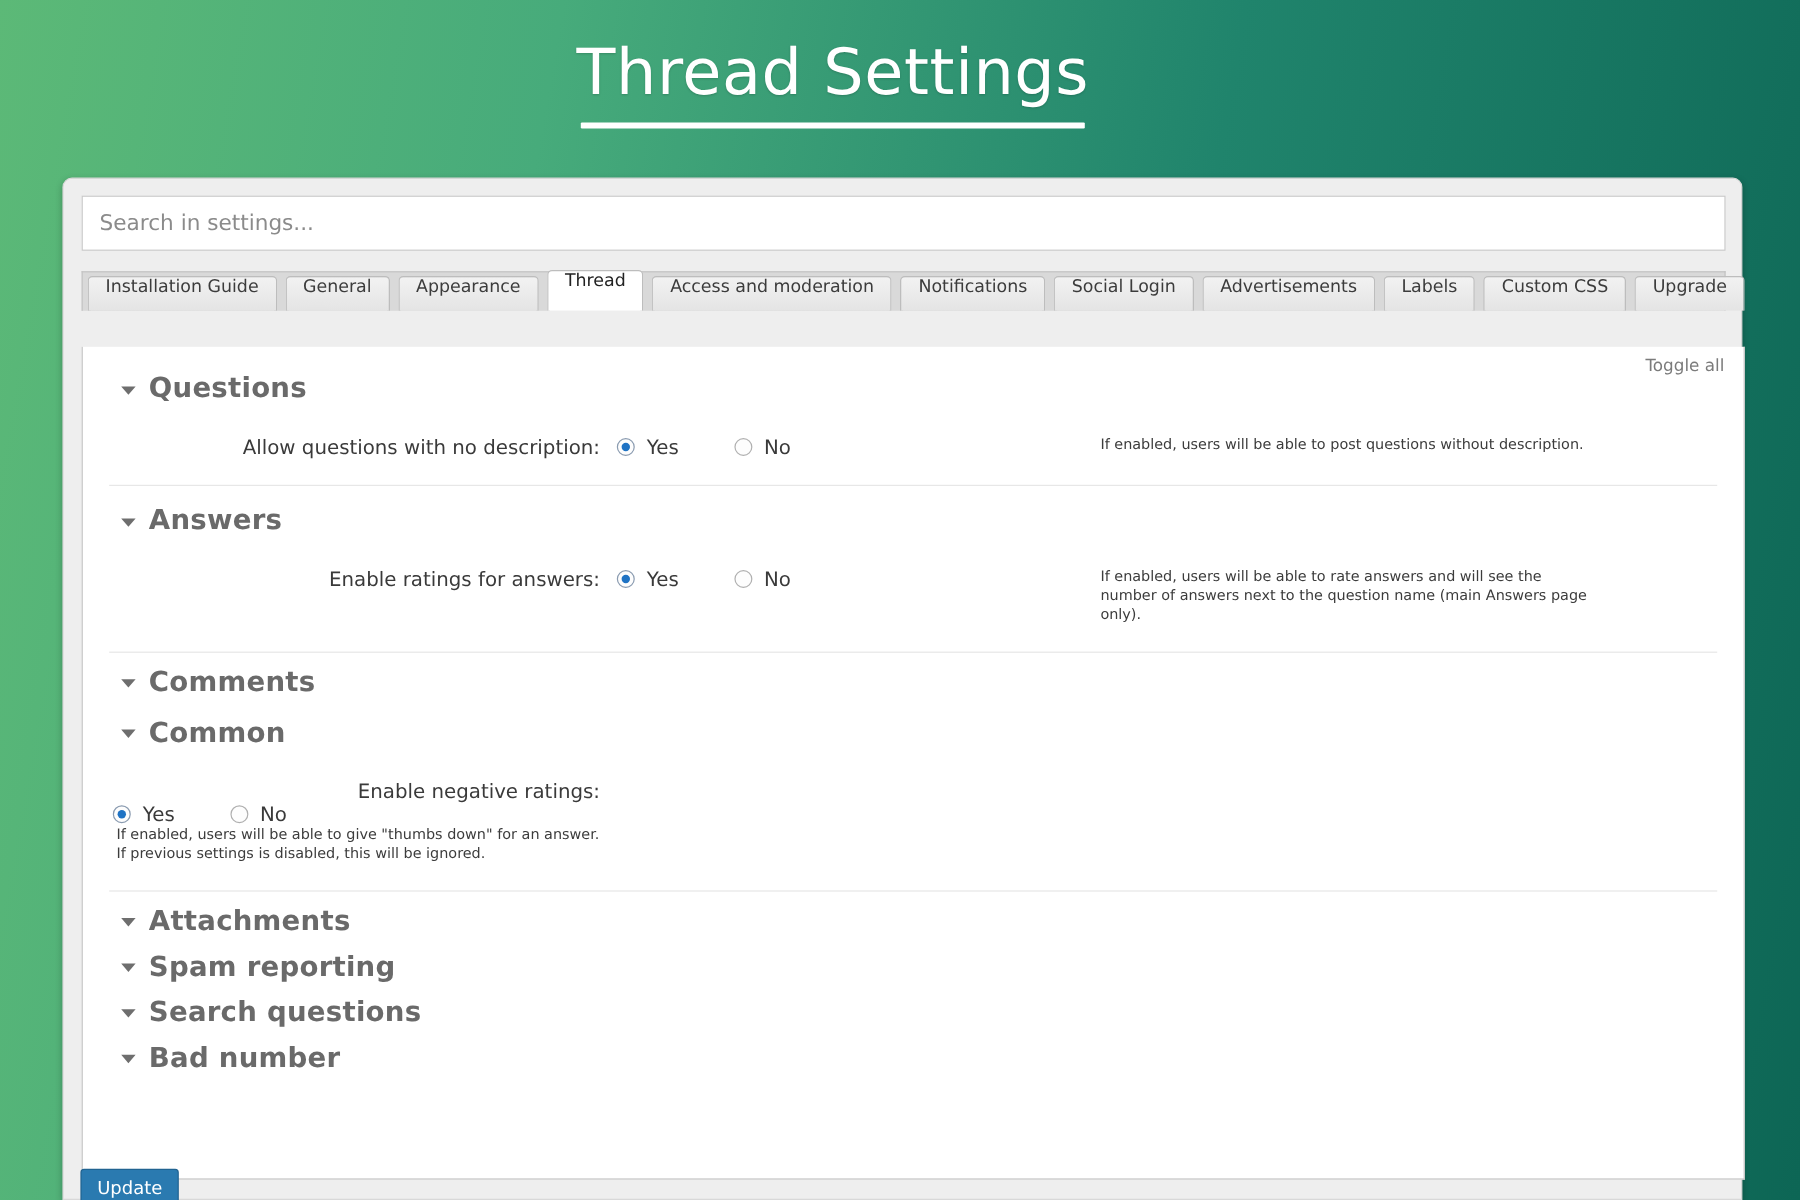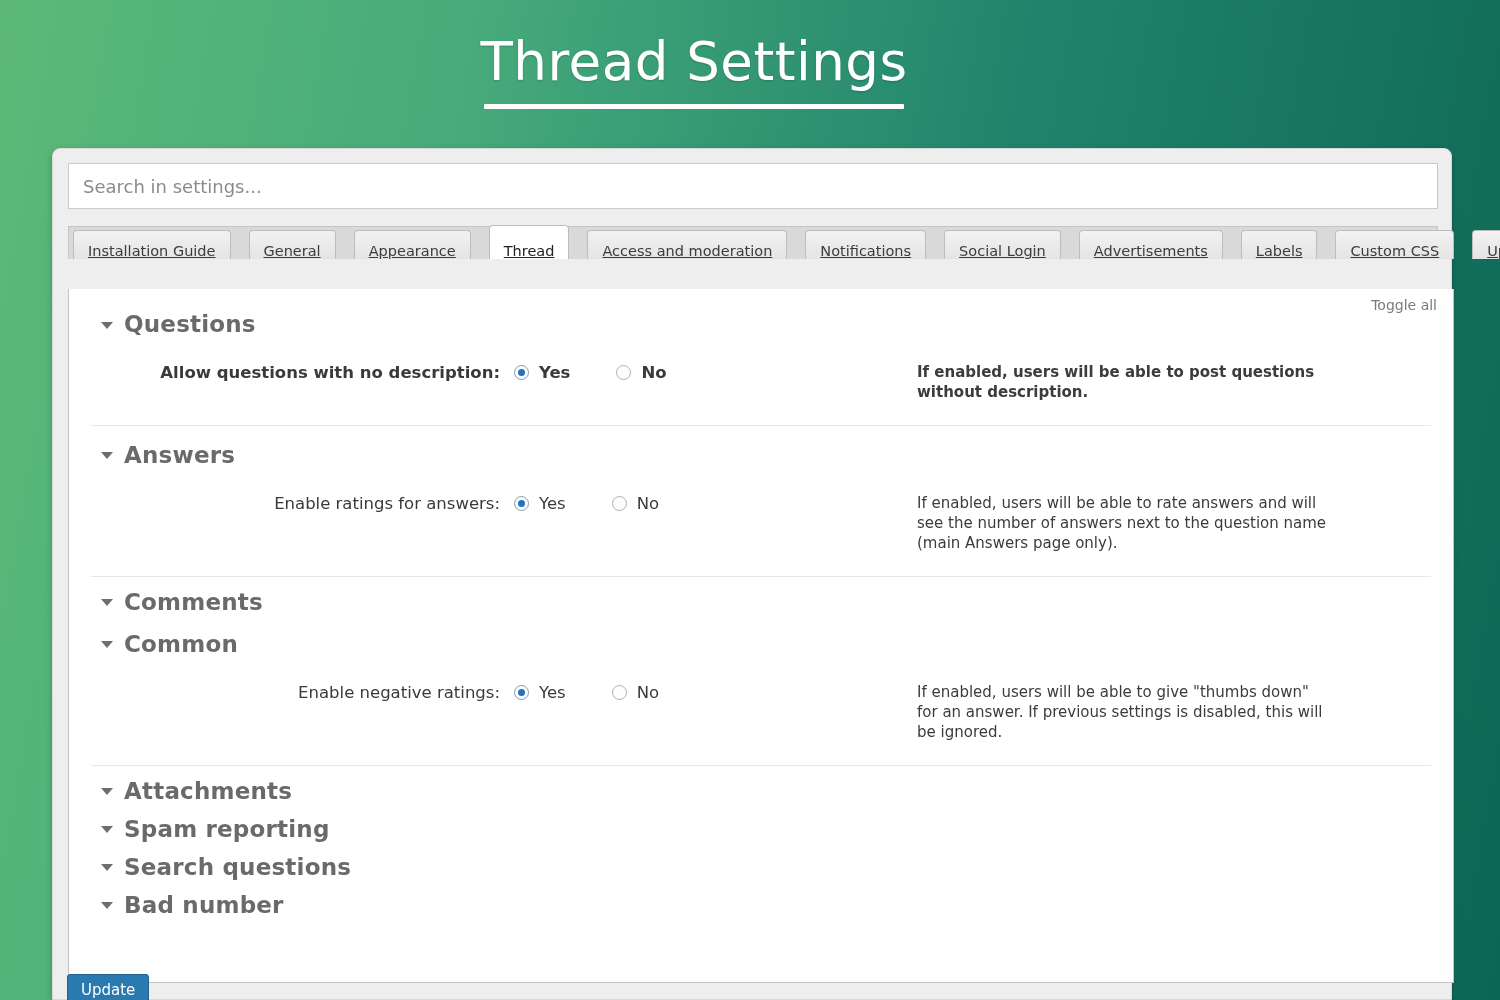--- a/index.html
+++ b/index.html
@@ -13,22 +13,21 @@
     background: linear-gradient(100deg, #5cb977 0%, #47ab7b 28%, #20846c 62%, #0d6655 100%);
   }
 
   
   .page-header {
     width: 1388px;
     height: 140px;
     display: flex;
     flex-direction: column;
     align-items: center;
-    justify-content: flex-start;
-    padding-top: 34px;
+    justify-content: center;
   }
   .page-title {
     font-family: "DejaVu Sans", sans-serif;
     font-size: 53px;
     font-weight: 400;
     color: #ffffff;
     letter-spacing: 0.5px;
     line-height: 1.05;
     text-shadow: 0 1px 2px rgba(0,0,0,0.18);
   }
@@ -77,33 +76,32 @@
     background: #d9d9d9;
     border: 1px solid #c4c4c4;
     border-bottom: none;
     display: flex;
     align-items: flex-end;
     padding-left: 4px;
     position: relative;
   }
   .tab {
     height: 29px;
-    margin-right: 18px;
+    margin-right: 7px;
     padding: 0 14px;
     display: flex;
-    align-items: flex-end;
+    align-items: flex-start;
     font-size: 14.5px;
     color: #3c3c3c;
     background: linear-gradient(#f2f2f2, #e4e4e4);
     border: 1px solid #bdbdbd;
     border-bottom: none;
     border-radius: 4px 4px 0 0;
     white-space: nowrap;
     cursor: pointer;
-    text-decoration: underline;
   }
   .tab.active {
     background: #ffffff;
     height: 34px;
     color: #222;
     border-color: #bdbdbd;
     position: relative;
     z-index: 3;
   }
 
@@ -194,21 +192,21 @@
     width: 7px; height: 7px;
     border-radius: 50%;
     background: #1f73c4;
   }
   .radio-label {
     font-size: 16.5px;
     color: #3a3a3a;
   }
   .setting-desc {
     flex: 1;
-    font-size: 15px;
+    font-size: 12px;
     line-height: 1.33;
     color: #3c3c3c;
     padding-left: 6px;
     max-width: 420px;
   }
 
   
   .update-button {
     position: absolute;
     left: 67px;
@@ -272,21 +270,21 @@
     </div>
 
   <div class="content-card">
     <div class="toggle-all">Toggle all</div>
     <div id="sections-root">
         <div style="padding-top: 22px; margin-top: 30px;">
           <div class="section-head">
             <span class="caret"></span>
             <span class="section-title">Questions</span>
           </div>
-          <div class="setting-row" style="padding-top: 26px; padding-bottom: 22px; font-weight: bold;">
+          <div class="setting-row" style="padding-top: 26px; padding-bottom: 22px;">
             <div class="setting-label">Allow questions with no description:</div>
             <div class="radio-group">
               <label class="radio-opt">
                 <span class="radio checked"></span>
                 <span class="radio-label">Yes</span>
               </label>
               <label class="radio-opt">
                 <span class="radio"></span>
                 <span class="radio-label">No</span>
               </label>
@@ -318,21 +316,21 @@
           <div class="section-head">
             <span class="caret"></span>
             <span class="section-title">Comments</span>
           </div>
         </div>
         <div style="padding-top: 16px;">
           <div class="section-head">
             <span class="caret"></span>
             <span class="section-title">Common</span>
           </div>
-          <div class="setting-row" style="padding-top: 26px; padding-bottom: 22px;">
+          <div class="setting-row" style="padding-top: 26px; padding-bottom: 22px; flex-direction: column;">
             <div class="setting-label">Enable negative ratings:</div>
             <div class="radio-group">
               <label class="radio-opt">
                 <span class="radio checked"></span>
                 <span class="radio-label">Yes</span>
               </label>
               <label class="radio-opt">
                 <span class="radio"></span>
                 <span class="radio-label">No</span>
               </label>

